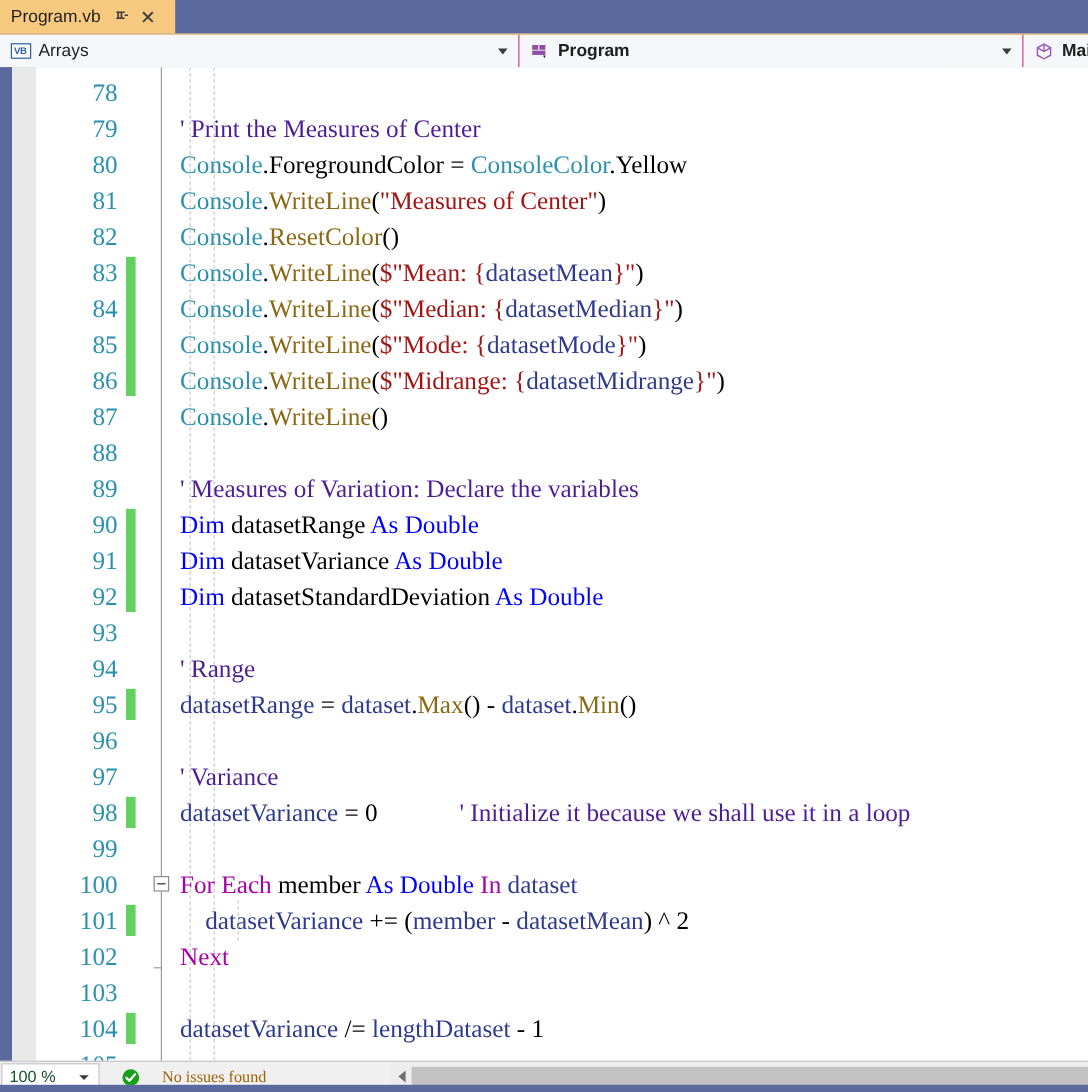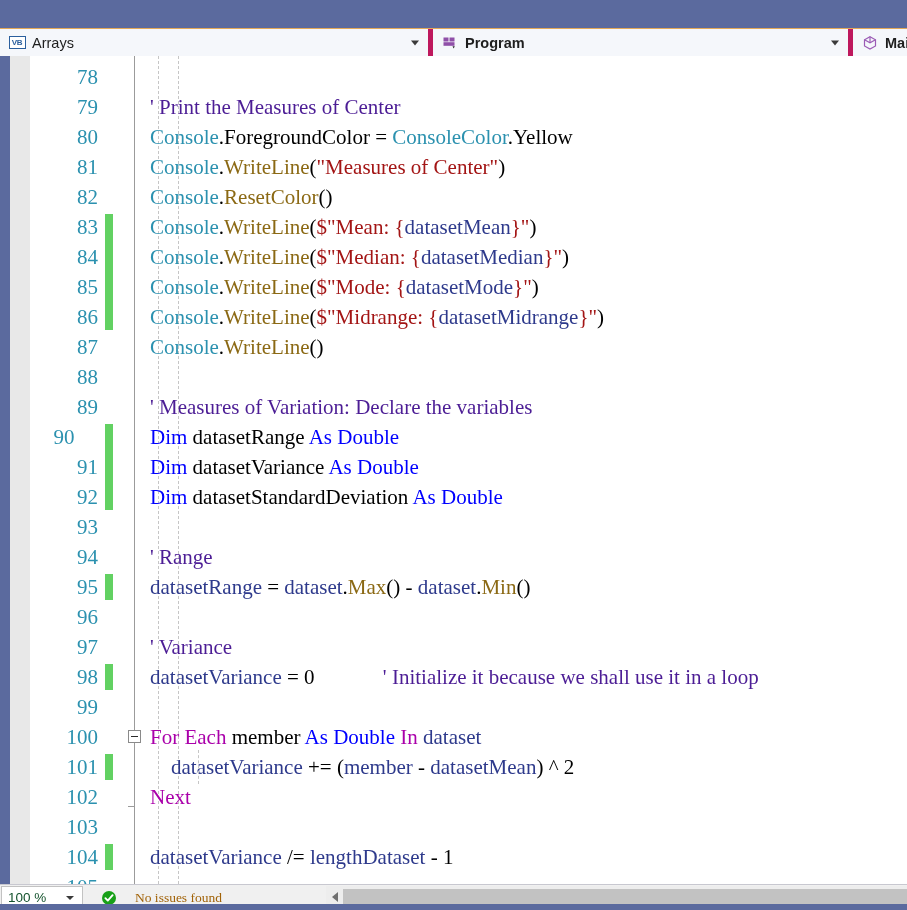--- a/index.html
+++ b/index.html
@@ -47,21 +47,21 @@
   .navbar {
     position: absolute; left: 0; top: 28px; width: 907px; height: 28px;
     background: #f5f5fa;
     border-top: 1px solid #e3a857;
     display: flex; align-items: stretch;
   }
   .nav-combo {
     position: relative;
     display: flex; align-items: center;
     background: #f5f7fb;
-    border-right: 5px solid #be185d;
+    border-right: 1px solid #be185d;
     height: 100%;
     padding-left: 8px;
     cursor: default;
   }
   .nav-combo.c1 { width: 433px; }
   .nav-combo.c2 { width: 420px; }
   .nav-combo.c3 { width: 54px; border-right: none; }
   .nav-icon { flex: none; width: 18px; height: 18px; margin-right: 6px; display:flex; align-items:center; justify-content:center;}
   .nav-label {
     font-size: 14.5px; color: #1e1e1e; white-space: nowrap; overflow: hidden;
@@ -225,20 +225,44 @@
   .bottom-strip {
     position: absolute; left: 0; top: 904px; width: 907px; height: 6px;
     background: #5b6a9e;
   }
 </style>
 </head>
 <body>
 
 <div id="app">
 
+  <div class="tabstrip">
+    <div class="tab">
+      <span class="tab-title">Program.vb</span>
+      <span class="tab-pin">
+        <svg width="15" height="15" viewBox="0 0 15 15">
+          <g stroke="#3b3b3b" stroke-width="1.4" fill="none">
+            <path d="M4.5 3.2 L4.5 8.2"></path>
+            <path d="M3.0 3.2 L9.8 3.2"></path>
+            <path d="M3.0 8.2 L9.8 8.2"></path>
+            <path d="M7.2 3.4 L7.2 8.0"></path>
+            <path d="M9.8 5.7 L12.6 5.7"></path>
+          </g>
+        </svg>
+      </span>
+      <span class="tab-close">
+        <svg width="15" height="15" viewBox="0 0 15 15">
+          <g stroke="#3b3b3b" stroke-width="1.5">
+            <path d="M3.2 3.2 L11.3 11.3"></path>
+            <path d="M11.3 3.2 L3.2 11.3"></path>
+          </g>
+        </svg>
+      </span>
+    </div>
+  </div>
 
   <div class="navbar">
 
     <div class="nav-combo c1">
       <span class="nav-icon">
         <span class="vb-badge">VB</span>
       </span>
       <span class="nav-label">Arrays</span>
       <span class="nav-arrow"></span>
     </div>
@@ -279,21 +303,21 @@
           <div class="lnum" style="top: 66px;">80</div>
           <div class="lnum" style="top: 96px;">81</div>
           <div class="lnum" style="top: 126px;">82</div>
           <div class="lnum" style="top: 156px;">83</div>
           <div class="lnum" style="top: 186px;">84</div>
           <div class="lnum" style="top: 216px;">85</div>
           <div class="lnum" style="top: 246px;">86</div>
           <div class="lnum" style="top: 276px;">87</div>
           <div class="lnum" style="top: 306px;">88</div>
           <div class="lnum" style="top: 336px;">89</div>
-          <div class="lnum" style="top: 366px; text-align: center;">90</div>
+          <div class="lnum" style="top: 366px;">90</div>
           <div class="lnum" style="top: 396px;">91</div>
           <div class="lnum" style="top: 426px;">92</div>
           <div class="lnum" style="top: 456px;">93</div>
           <div class="lnum" style="top: 486px;">94</div>
           <div class="lnum" style="top: 516px;">95</div>
           <div class="lnum" style="top: 546px;">96</div>
           <div class="lnum" style="top: 576px;">97</div>
           <div class="lnum" style="top: 606px; padding-left: 12px;">98</div>
           <div class="lnum" style="top: 636px;">99</div>
           <div class="lnum" style="top: 666px;">100</div>

